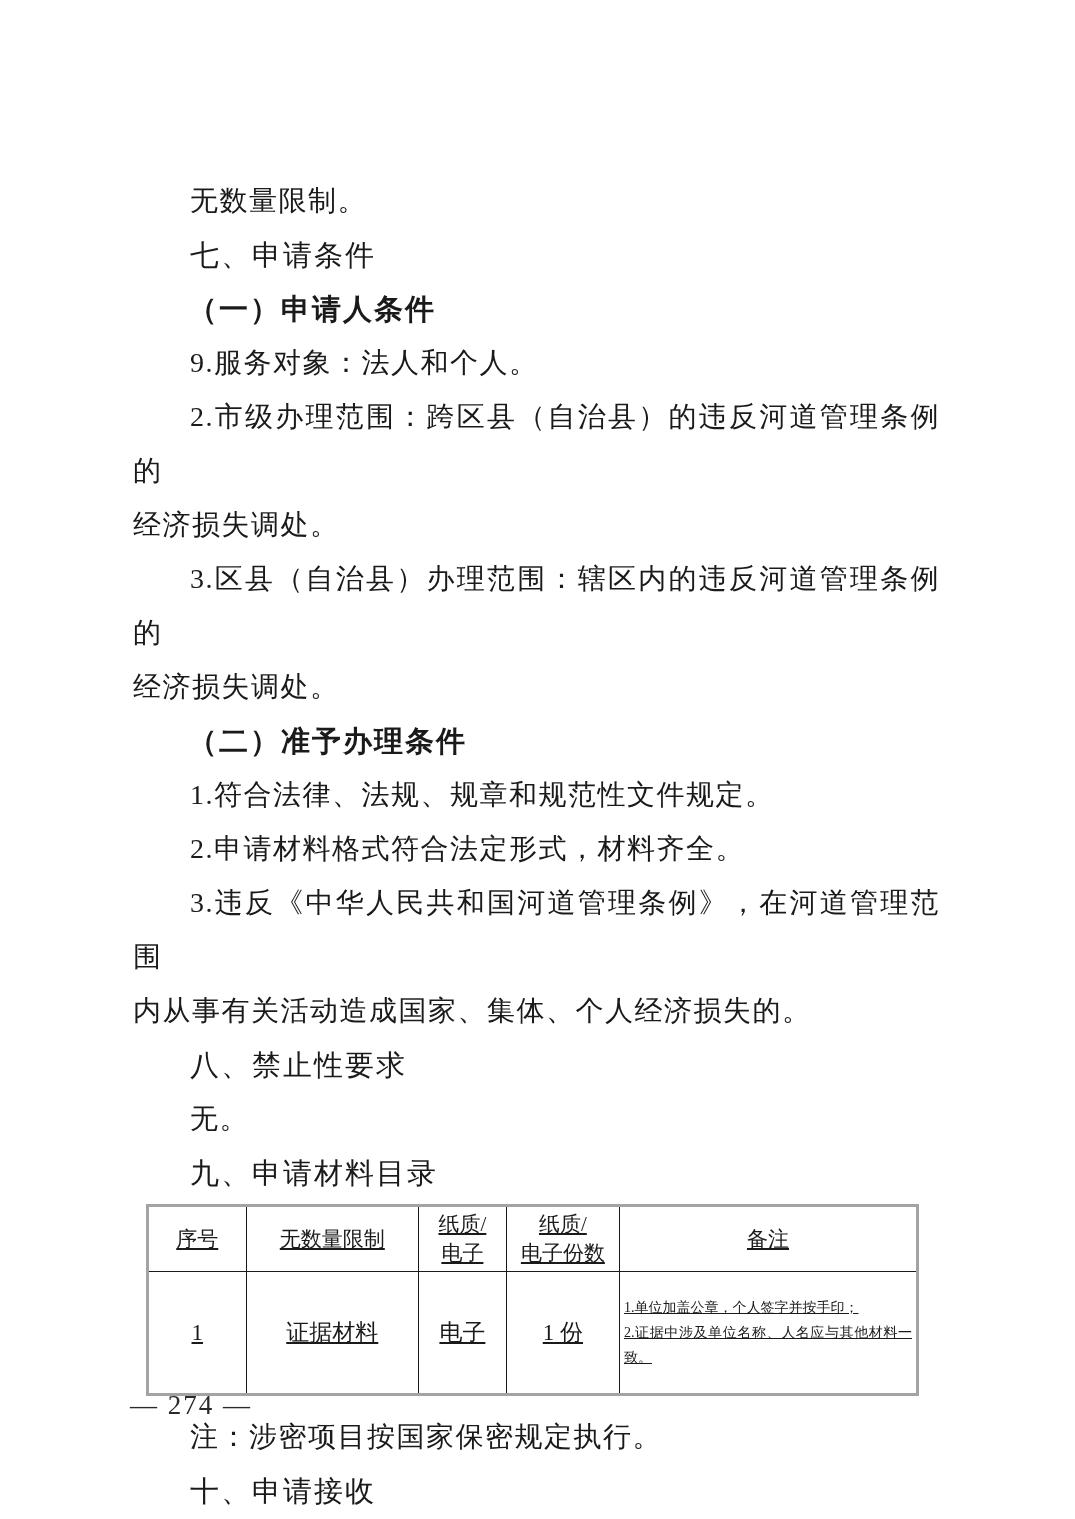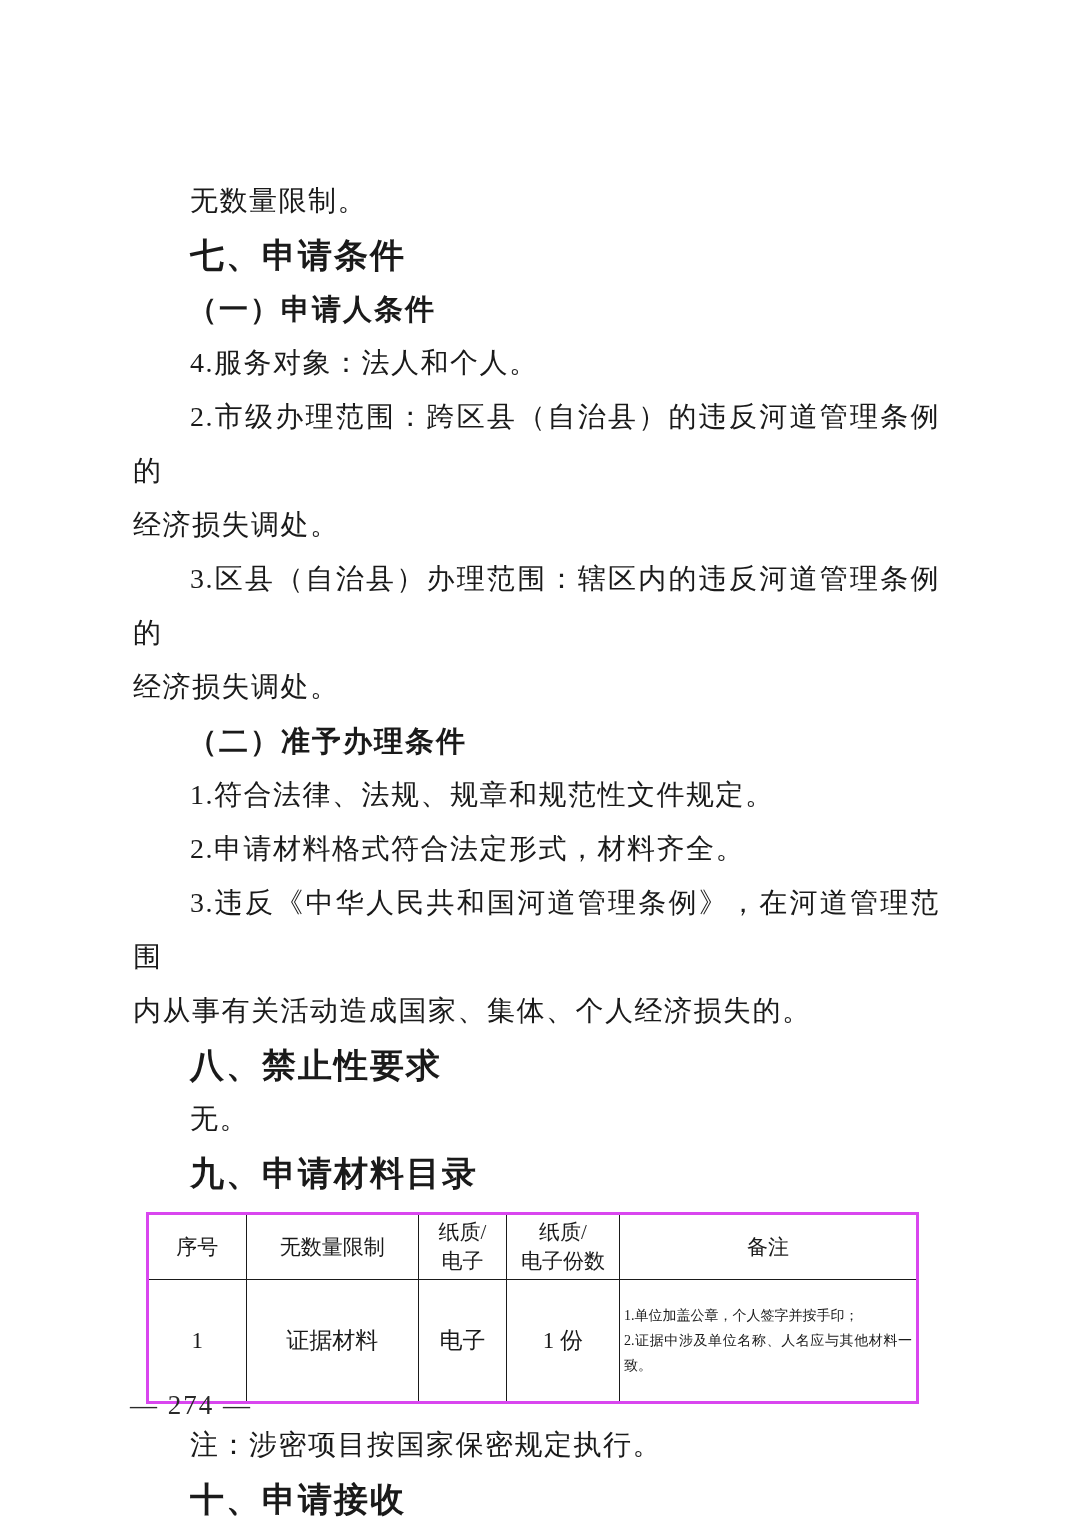--- a/index.html
+++ b/index.html
@@ -22,39 +22,40 @@
   .line {
     font-size: 28px;
     line-height: 54px;
     letter-spacing: 1.5px;
     white-space: normal;
   }
   .indent { text-indent: 57px; }
   .fill { text-align: justify; text-align-last: justify; }
   .heading {
     font-family: "Liberation Sans", "DejaVu Sans", sans-serif;
-    font-weight: bold;
-    font-size: 34px;
+    font-weight: normal;
+    font-size: 29px;
     line-height: 54px;
     letter-spacing: 2px;
     text-indent: 57px;
   }
   .subheading {
     font-weight: bold;
     font-size: 29px;
     line-height: 54px;
     letter-spacing: 2px;
     text-indent: 55px;
   }
   table.materials {
     border-collapse: collapse;
     table-layout: fixed;
     width: 773px;
-    margin: 12px 0 14px 13px;
-    border: 3px solid #d946ef;
+    margin: 4px 0 14px 13px;
+    border: 3px solid #a3a3a3;
+    text-decoration: underline;
   }
   table.materials th, table.materials td {
     border: 1.6px solid #1a1a1a;
     padding: 2px 4px;
     vertical-align: middle;
   }
   table.materials thead tr { height: 66px; }
   table.materials tbody tr { height: 123px; }
   table.materials th {
     font-weight: normal;
@@ -86,21 +87,21 @@
 <body>
 
 <div class="page">
   <div class="content" id="doc-content">
       <div class="para">
         <div class="line indent">无数量限制。</div>
       </div>
       <div class="heading">七、申请条件</div>
       <div class="subheading">（一）申请人条件</div>
       <div class="para">
-        <div class="line indent">4.服务对象：法人和个人。</div>
+        <div class="line indent">9.服务对象：法人和个人。</div>
       </div>
       <div class="para">
         <div class="line indent fill">2.市级办理范围：跨区县（自治县）的违反河道管理条例的</div>
         <div class="line">经济损失调处。</div>
       </div>
       <div class="para">
         <div class="line indent fill">3.区县（自治县）办理范围：辖区内的违反河道管理条例的</div>
         <div class="line">经济损失调处。</div>
       </div>
       <div class="subheading">（二）准予办理条件</div>

